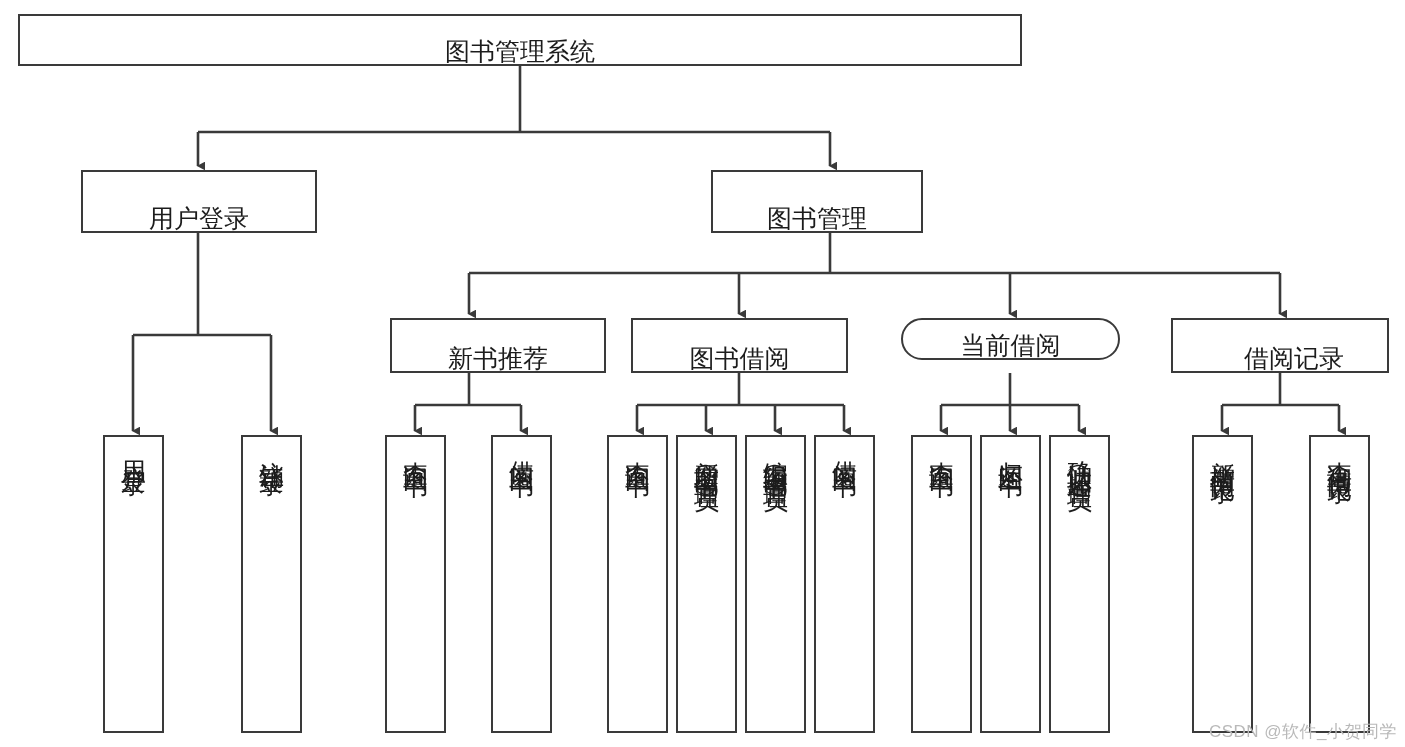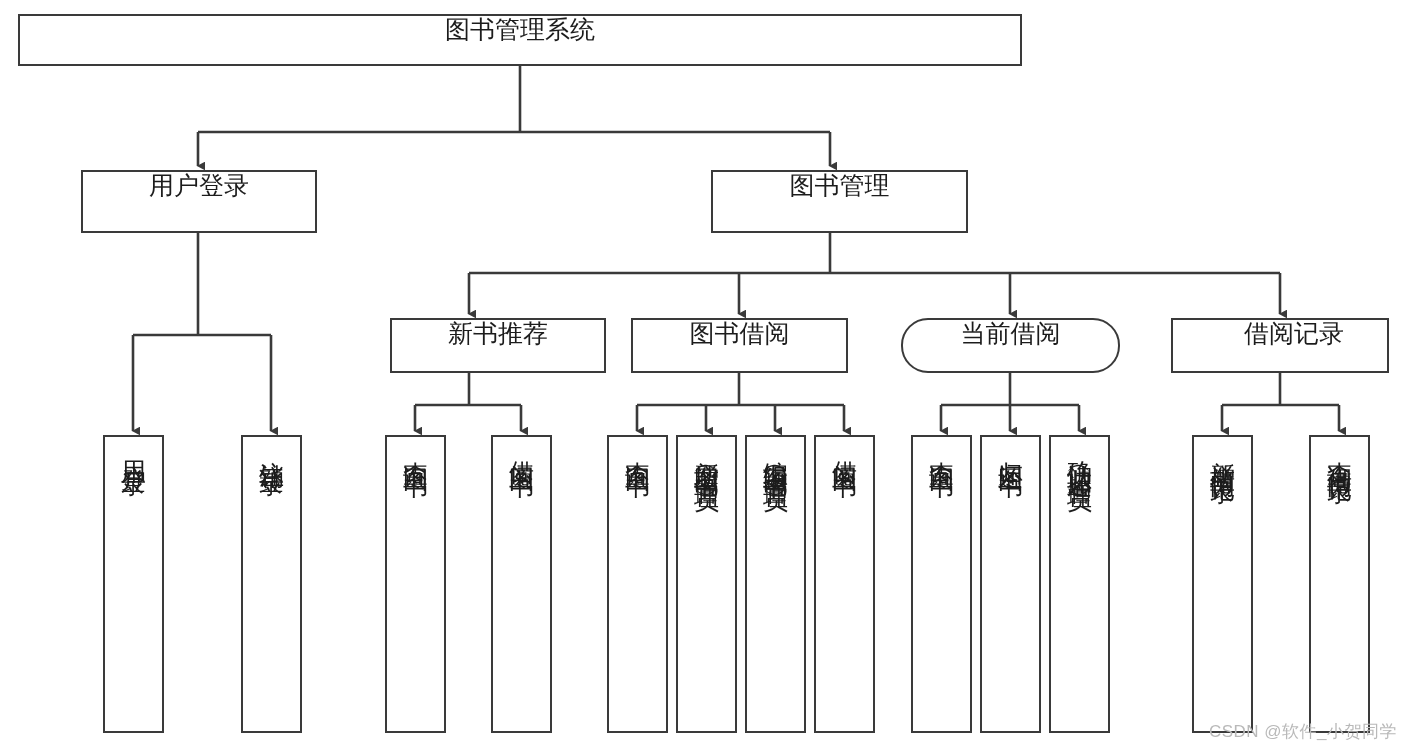--- a/index.html
+++ b/index.html
@@ -24,21 +24,21 @@
     width: 1405px;
     height: 747px;
     pointer-events: none;
   }
   .node {
     position: absolute;
     box-sizing: border-box;
     border: 2px solid #3a3a3a;
     background: #ffffff;
     display: flex;
-    align-items: flex-start;
+    align-items: flex-end;
     justify-content: center;
     color: #1c1c1c;
   }
   .node .label {
     text-align: center;
     line-height: 1.05;
     white-space: nowrap;
   }
   .node.h .label {
     font-size: 25px;
@@ -124,31 +124,31 @@
     </g>
   </svg>
 
   <div class="node h root" style="left:18px; top:14px; width:1004px; height:52px;">
     <span class="label">图书管理系统</span>
   </div>
 
   <div class="node h" style="left:81px; top:170px; width:236px; height:63px;">
     <span class="label">用户登录</span>
   </div>
-  <div class="node h" style="left:711px; top:170px; width:257px; height:63px;">
+  <div class="node h" style="left:711px; top:170px; width:212px; height:63px;">
     <span class="label">图书管理</span>
   </div>
 
   <div class="node h" style="left:342px; top:318px; width:216px; height:55px;margin-left:48px;">
     <span class="label">新书推荐</span>
   </div>
   <div class="node h" style="left:631px; top:318px; width:217px; height:55px;">
     <span class="label">图书借阅</span>
   </div>
-  <div class="node h" style="left:901px; top:318px; width:219px; height:55px;border-radius:27px;">
+  <div class="node h" style="left:901px; top:318px; width:219px; height:42px;border-radius:27px;">
     <span class="label">当前借阅</span>
   </div>
   <div class="node h" style="left:1171px; top:318px; width:218px; height:55px;padding-left:28px;">
     <span class="label">借阅记录</span>
   </div>
 
   <div class="node v" style="left:103px; top:435px; width:61px; height:298px;">
     <span class="label">用户登录</span>
   </div>
   <div class="node v" style="left:241px; top:435px; width:61px; height:298px;">

